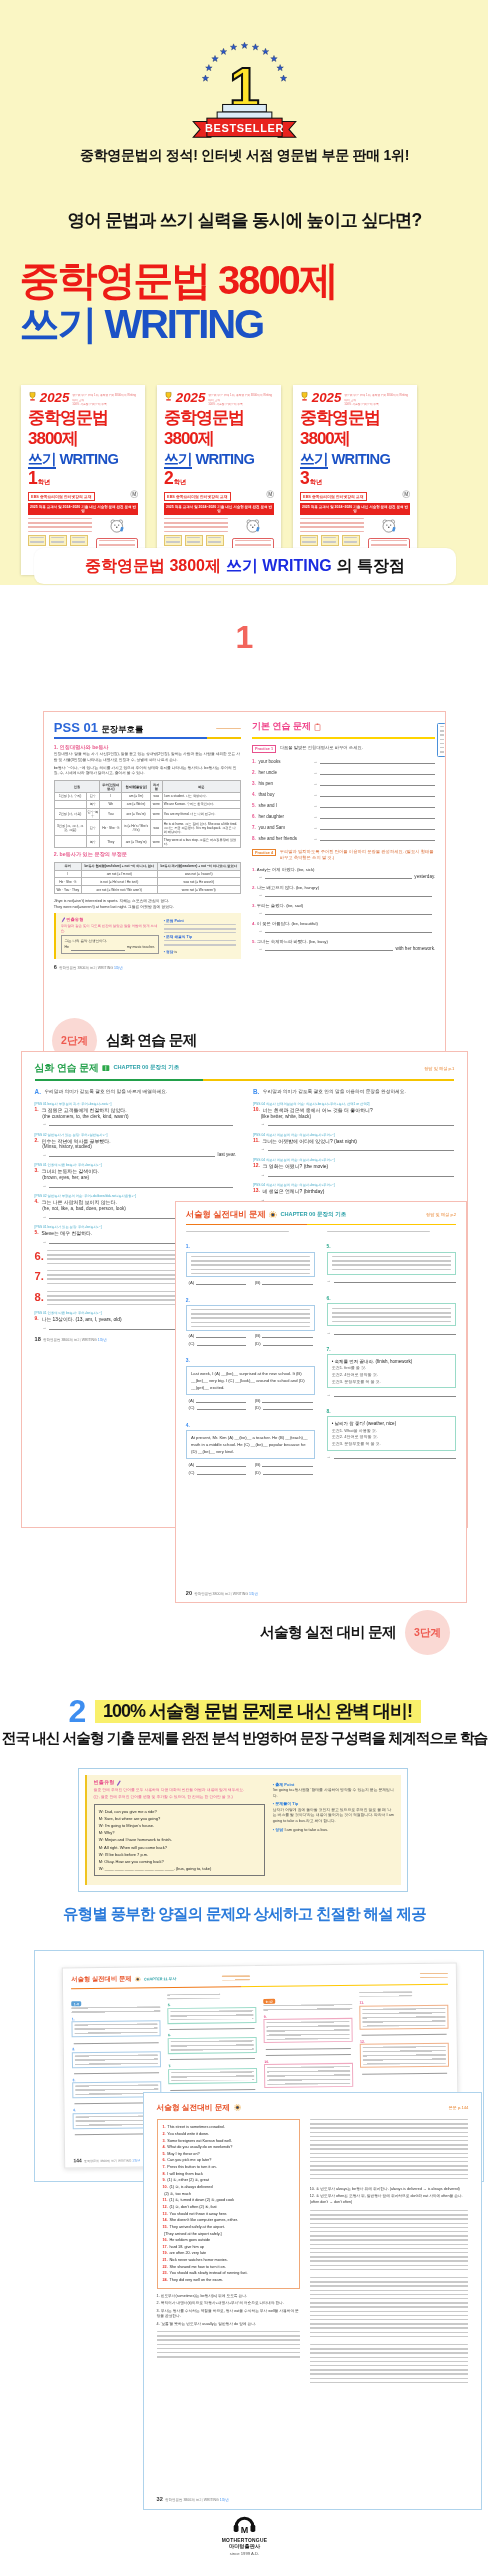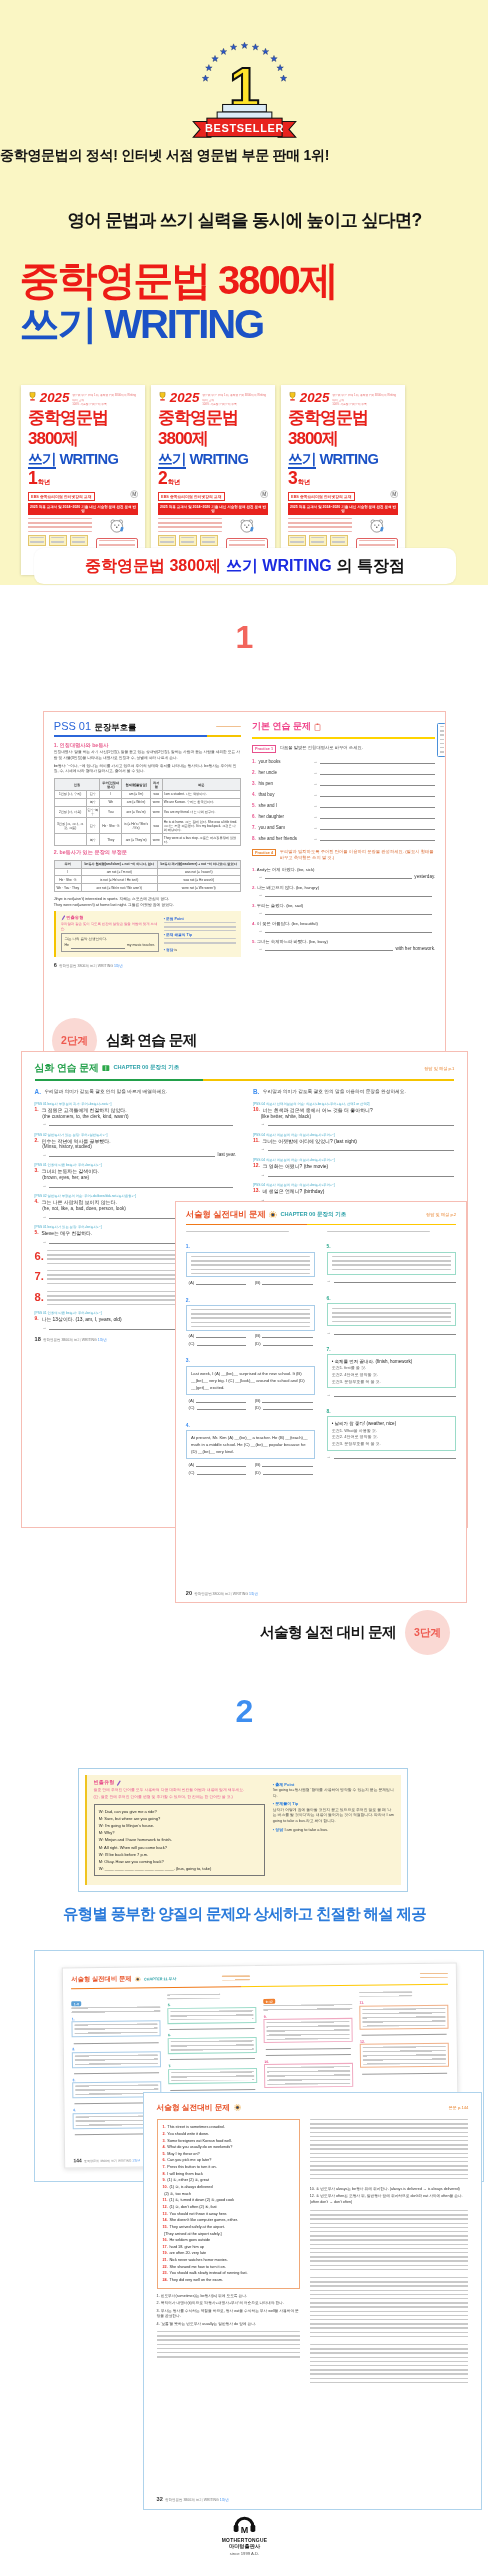--- a/index.html
+++ b/index.html
@@ -2,29 +2,29 @@
 <html style="font-size:11.2px"><head>
 <meta charset="utf-8">
 <style>
 *{margin:0;padding:0;box-sizing:border-box}
 body{background:#fff}
 .canvas{position:relative;width:489px;height:2576px;background:#fff;overflow:hidden;
   font-family:"Liberation Sans","DejaVu Sans",sans-serif;color:#141414}
 
 .hero{position:absolute;top:0;left:0;width:489px;height:585px;background:#FAF6C4}
 .badge-svg{position:absolute;top:32px;left:185px;width:119px;height:106px}
-.l1{position:absolute;top:147px;width:100%;font-size:14px;font-weight:700;letter-spacing:-0.3px}
+.l1{position:absolute;top:147px;width:100%;text-align:center;font-size:14px;font-weight:700;letter-spacing:-0.3px}
 .l2{position:absolute;top:167px;width:100%;text-align:center;font-size:14px;font-weight:800;letter-spacing:-0.3px}
 .red{color:#E8201A}.blu{color:#1B2BE0}
 .q{position:absolute;top:208px;width:100%;text-align:center;font-size:17.5px;font-weight:800;letter-spacing:-0.7px}
 .wavy{text-decoration-style:wavy;text-decoration-color:#F49B92;text-decoration-thickness:1.7px;text-underline-offset:4.9px}
 .t1{position:absolute;top:260px;left:19.6px;font-size:40px;font-weight:800;color:#ED1C16;letter-spacing:-2.1px;line-height:1}
 .t2{position:absolute;top:304px;left:19.6px;font-size:40px;font-weight:800;color:#1B52C6;letter-spacing:-2.1px;line-height:1}
 
-.books{position:absolute;top:385px;left:21px;display:flex;gap:6px}
+.books{position:absolute;top:385px;left:21px;display:flex;gap:12px}
 .book{width:124px;height:190px;background:#fff;padding:6.3px 7px 4.2px;position:relative;box-shadow:0 0.7px 2.8px rgba(0,0,0,.18)}
 .b-top{display:flex;gap:2.8px;align-items:flex-start}
 .b-year{color:#E8201A;font-weight:800;font-size:13.3px;font-style:italic;line-height:1}
 .b-tags{font-size:2.8px;color:#E87070;line-height:1.5;padding-top:2.1px}
 .b-t1{font-size:17px;font-weight:800;color:#E8201A;letter-spacing:-1px;line-height:1.06;margin-top:2.8px}
 .b-t3{font-size:14.7px;font-weight:800;color:#1B52C6;letter-spacing:-0.7px;margin-top:2.1px}
 .b-t3 u{text-decoration:none;border-bottom:2.1px solid #1B52C6}
 .b-grade{margin-top:1.4px;color:#E8201A;line-height:1}
 .b-grade b{font-size:17.5px;font-weight:800}.b-grade span{font-size:6.3px;font-weight:700}
 .b-ebs{display:inline-block;border:0.7px solid #E8332A;color:#E8332A;font-size:3.8px;padding:1px 2.1px;margin-top:3.5px;font-weight:700}
@@ -53,21 +53,21 @@
 .sub{position:absolute;top:1729px;width:100%;text-align:center;font-size:14.7px;font-weight:800;letter-spacing:-1px}
 
 .step{position:absolute;display:flex;align-items:center;gap:9px}
 .step .c{width:45px;height:45px;border-radius:50%;background:#FAD9D4;color:#EE5A50;font-size:10.5px;font-weight:800;display:flex;align-items:center;justify-content:center;flex:none}
 .step .lb{font-size:14.7px;font-weight:800;letter-spacing:-0.7px}
 
 .pg{position:absolute;border:1.4px solid #F6BDB4;background:#fff;overflow:hidden}
 #page1{top:711px;left:43px;width:403px;height:377px;padding:8.4px 9.8px;display:flex;gap:11.2px}
 .p1L{width:187px;flex:none}.p1R{flex:1;position:relative}
 .pssrow{display:flex;align-items:baseline;gap:3.5px}
-.pss{color:#2B66D9;font-size:11px;font-weight:400}.psst{font-size:8.4px;font-weight:800}
+.pss{color:#2B66D9;font-size:13px;font-weight:700}.psst{font-size:8.4px;font-weight:800}
 .corner{margin-left:auto;width:25px;padding-top:2.1px}
 .rule1{height:1.7px;background:linear-gradient(90deg,#2B66D9 0 82%,#F5C400 82%);margin:2.1px 0 4.9px}
 .sh1{color:#E85A8C;font-size:5.2px;font-weight:800;margin:3.5px 0 1.4px}
 .para{font-size:3.7px;color:#333;line-height:1.5}
 table.t{width:100%;border-collapse:collapse;margin:3.5px 0;font-size:3.2px;color:#333}
 .t th,.t td{border:0.4px solid #b5b5b5;padding:1.4px 1px;text-align:center;vertical-align:middle}
 .t th{background:#EEF0F2;font-weight:700}
 .t td.ex{text-align:left}
 .exline{font-size:3.8px;color:#333;margin:1.7px 0}
 .tipbox{display:flex;gap:4.9px;margin-top:4.2px;background:#FCF6D8;border-left:2.1px solid #F5C400;padding:3.5px 4.9px}
@@ -954,21 +954,23 @@
     <div class="pfoot abs-foot"><b>20</b><span>중학영문법 3800제 쓰기 WRITING</span> <i>1학년</i></div>
   </div>
 
   <div class="step" id="step3" style="top:1610px;left:260px">
     <span class="lb">서술형 실전 대비 문제</span>
     <span class="c">3단계</span>
   </div>
 
   <div class="shead" style="top:1695px">
     <span class="bignum b2">2</span>
+    <span class="hl">100% 서술형 문법 문제로 내신 완벽 대비!</span>
   </div>
+  <div class="sub">전국 내신 서술형 기출 문제를 완전 분석 반영하여 문장 구성력을 체계적으로 학습</div>
 
   <div id="exbox">
     <div class="exinner">
       <div class="exL">
         <div class="exlabel">
           <span>빈출유형</span>
           <svg width="4.9" height="6.3" viewBox="0 0 6 8">
               <path d="M1,8 L1.6,5.5 L4.6,0.5 L6,1.4 L3,6.4 L1,8 Z" fill="#8A5AC8"></path>
             </svg>
         </div>

